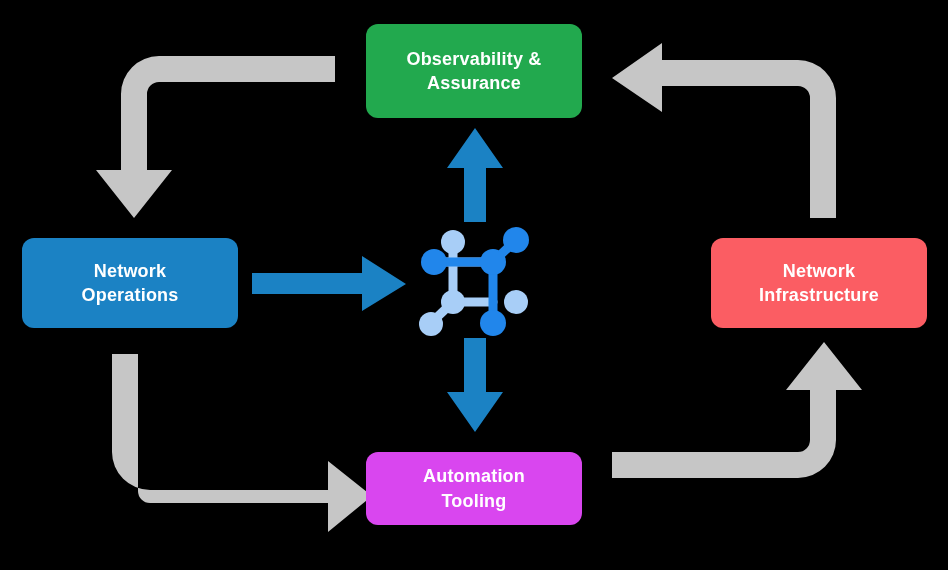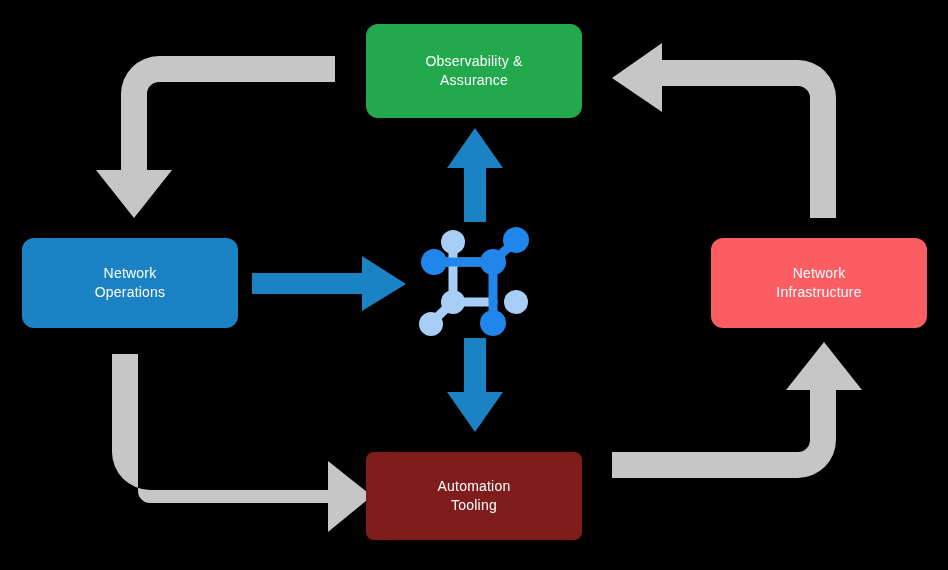--- a/index.html
+++ b/index.html
@@ -16,44 +16,43 @@
     font-family: "Liberation Sans", sans-serif;
   }
   .node-box {
     position: absolute;
     border-radius: 12px;
     display: flex;
     align-items: center;
     justify-content: center;
     text-align: center;
     color: #ffffff;
-    font-size: 14px;
+    font-size: 18px;
     line-height: 1.35;
-    font-weight: 400;
+    font-weight: 700;
     letter-spacing: 0.2px;
     box-sizing: border-box;
     padding: 8px 10px;
     white-space: pre-line;
   }
   #box-observability {
     left: 366px; top: 24px; width: 216px; height: 94px;
     background: #22A94E;
   }
   #box-network-operations {
     left: 22px; top: 238px; width: 216px; height: 90px;
     background: #1B82C4;
   }
   #box-network-infrastructure {
     left: 711px; top: 238px; width: 216px; height: 90px;
     background: #FB5D63;
   }
   #box-automation-tooling {
-    left: 366px; top: 452px; width: 216px; height: 88px;
-    background: #7f1d1d;
-    border-radius: 8px;
+    left: 366px; top: 452px; width: 216px; height: 73px;
+    background: #d946ef;
   }
   .svg-layer {
     position: absolute;
     left: 0; top: 0;
     width: 948px;
     height: 570px;
     pointer-events: none;
   }
   .center-icon {
     position: absolute;

